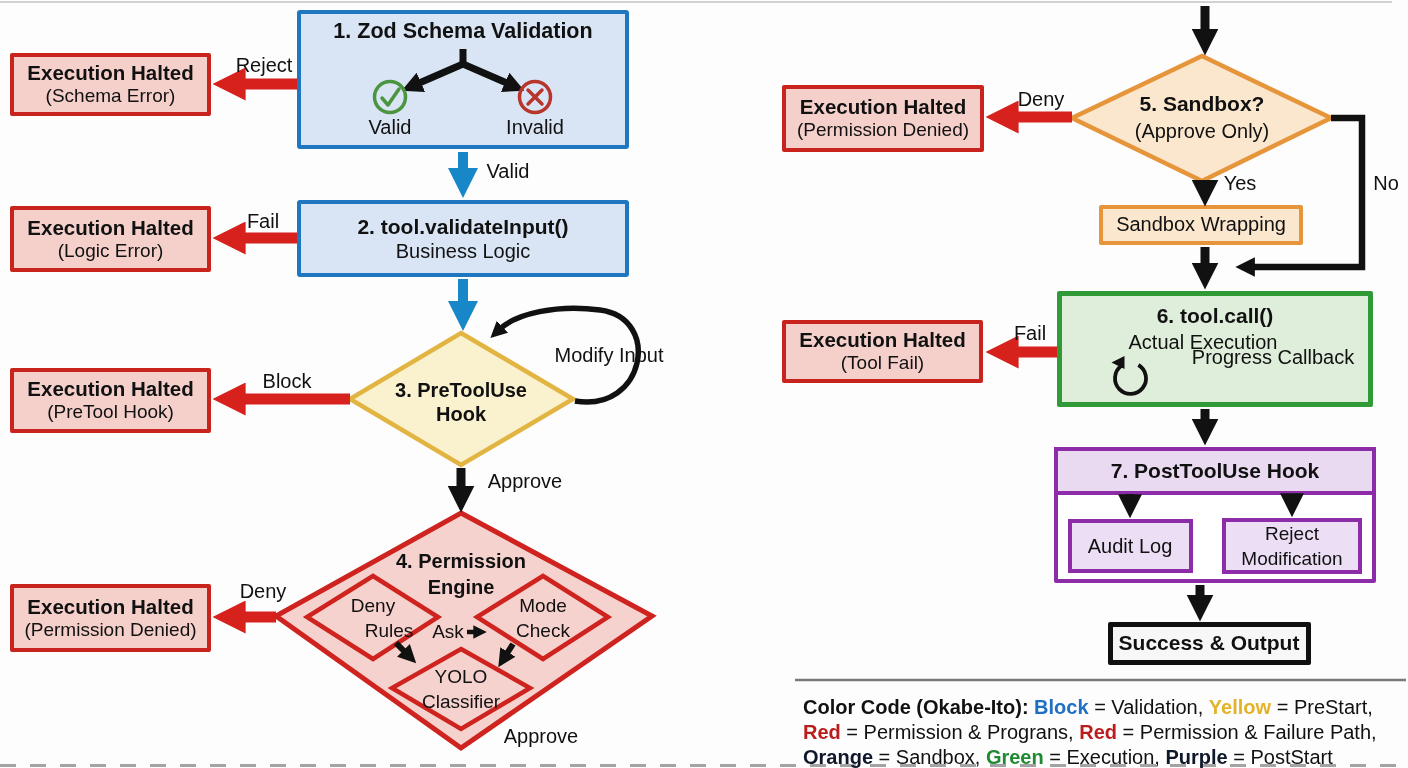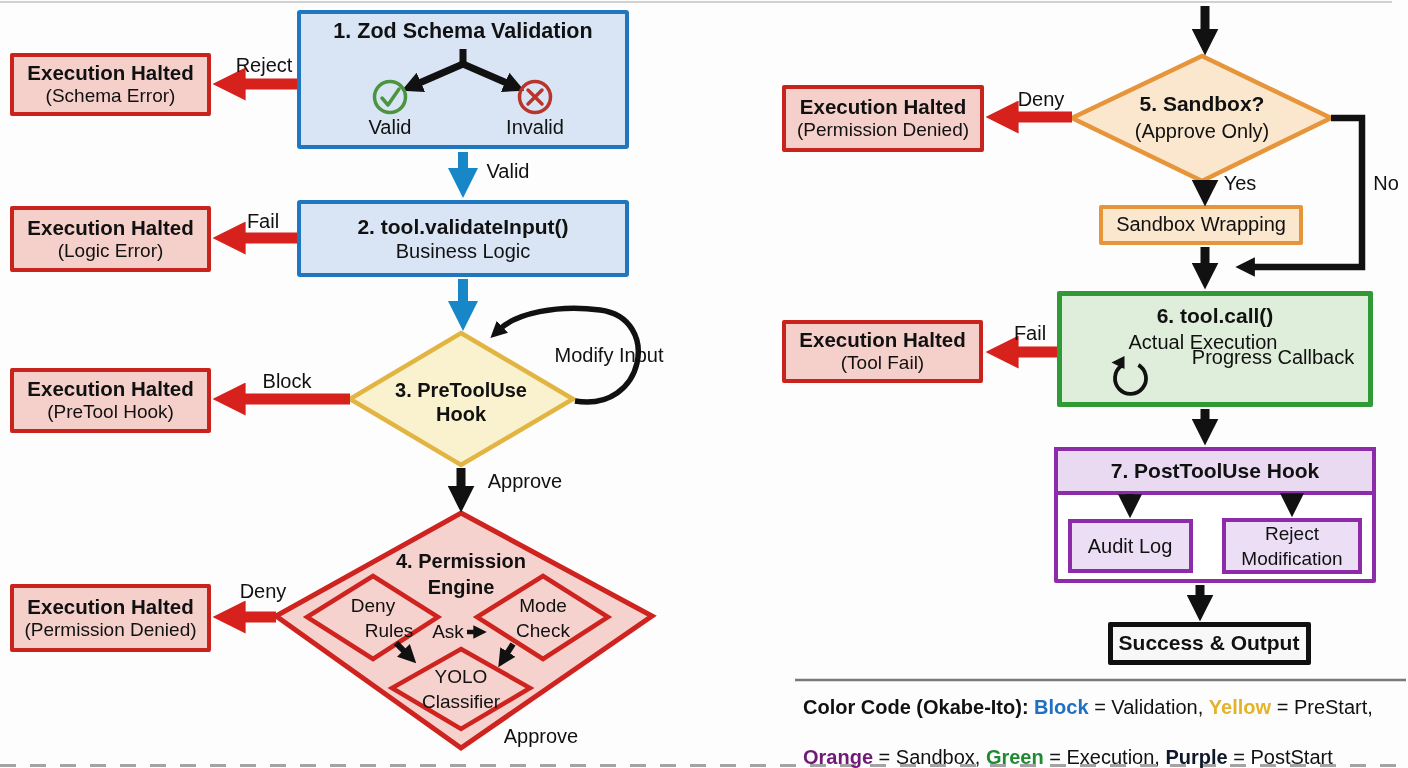--- a/index.html
+++ b/index.html
@@ -182,17 +182,20 @@
 
   <div class="lbl bold fs21" style="left:1215px;top:471px;text-align:right;">7. PostToolUse Hook</div>
   <div class="lbl" style="left:1130px;top:547px;">Audit Log</div>
   <div class="lbl fs19" style="left:1292px;top:534px;">Reject</div>
   <div class="lbl fs19" style="left:1292px;top:559px;">Modification</div>
   <div class="lbl bold fs21" style="left:1209px;top:643px;">Success &amp; Output</div>
 
   <div class="legend" style="top:696px;">
     <span class="bold">Color Code (Okabe-Ito): </span><span class="bold" style="color: rgb(31, 111, 196);">Block</span><span> = Validation, </span><span class="bold" style="color: rgb(227, 179, 42);">Yellow</span><span> = PreStart,</span>
   </div>
+  <div class="legend" style="top:721px;">
+    <span class="bold" style="color: rgb(187, 28, 28);">Red</span><span> = Permission &amp; Prograns, </span><span class="bold" style="color: rgb(187, 28, 28);">Red</span><span> = Permission &amp; Failure Path,</span>
+  </div>
   <div class="legend" style="top:746px;">
-    <span class="bold" style="color: #701a75;">Orange</span><span> = Sandbox, </span><span class="bold" style="color: rgb(32, 138, 51);">Green</span><span> = Execution, </span><span class="bold" style="color: #0f172a;">Purple</span><span> = PostStart</span>
+    <span class="bold" style="color: #0f172a;">Orange</span><span> = Sandbox, </span><span class="bold" style="color: rgb(32, 138, 51);">Green</span><span> = Execution, </span><span class="bold" style="color: #0f172a;">Purple</span><span> = PostStart</span>
   </div>
 
 </div>
 
 </body></html>

